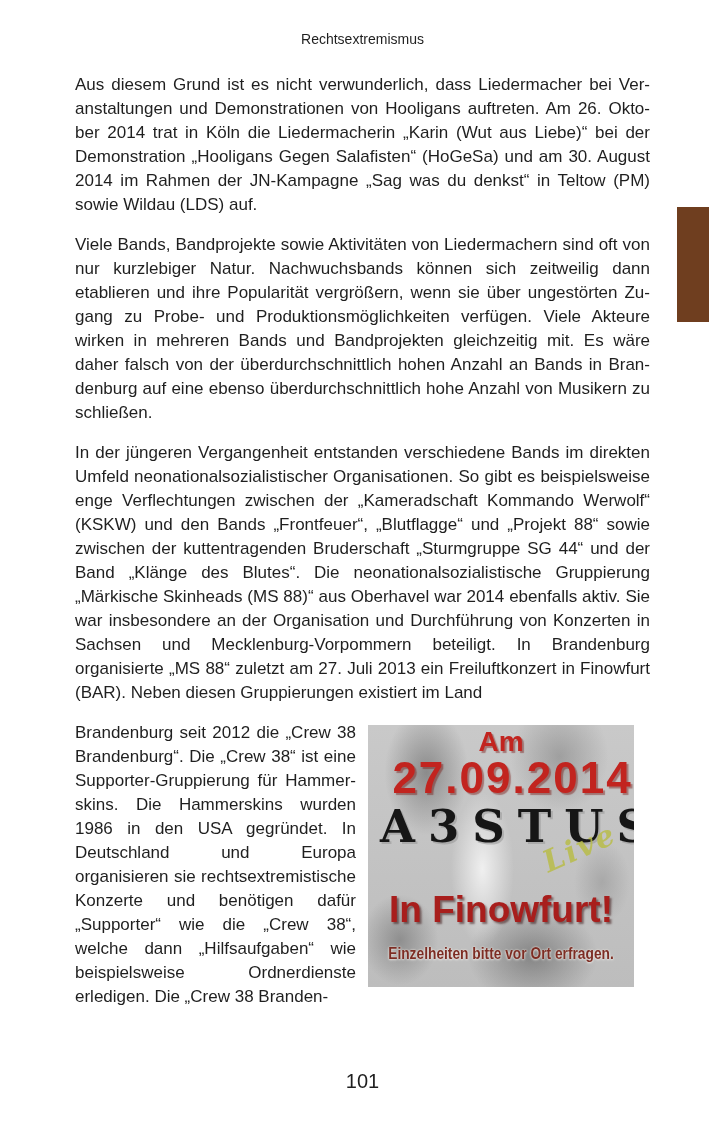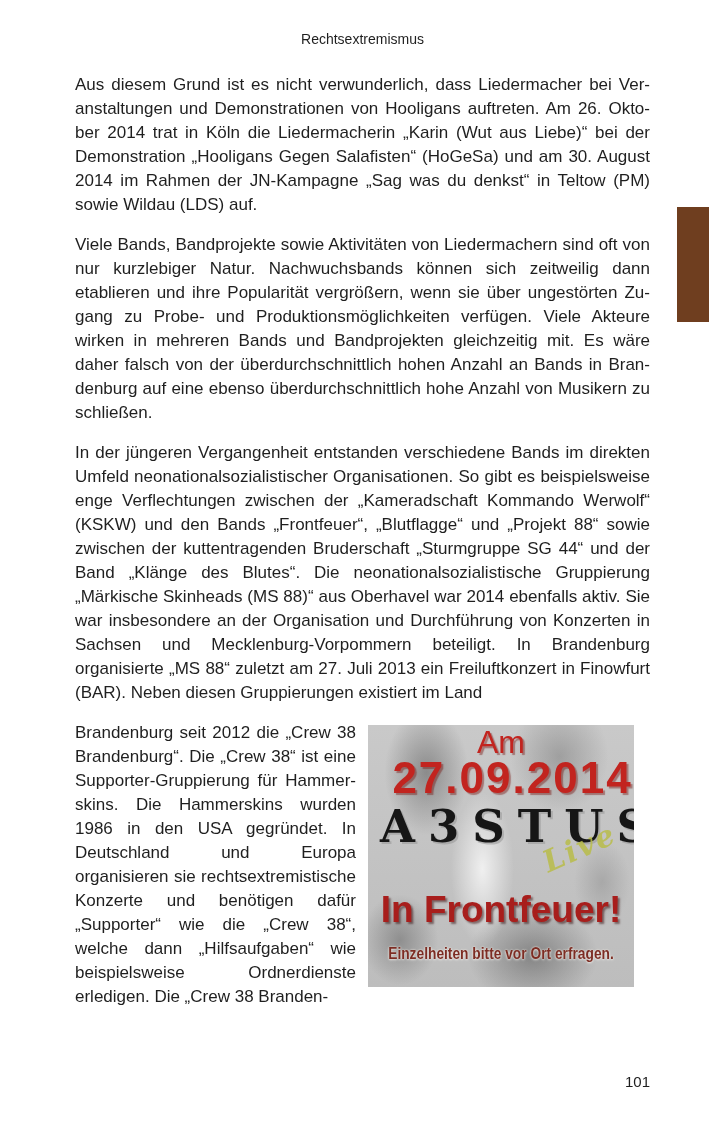--- a/index.html
+++ b/index.html
@@ -51,21 +51,21 @@
       radial-gradient(ellipse 70px 80px at 72% 12%, rgba(110,110,110,.45), transparent 70%),
       radial-gradient(ellipse 90px 70px at 62% 88%, rgba(75,75,75,.50), transparent 72%),
       radial-gradient(ellipse 55px 65px at 12% 82%, rgba(95,95,95,.50), transparent 70%),
       radial-gradient(ellipse 40px 60px at 88% 60%, rgba(130,130,130,.40), transparent 70%),
       linear-gradient(180deg, #c9c9c9, #bdbdbd);
   }
   .flyer > span { position: absolute; display: block; white-space: nowrap; }
   .fl-am {
     top: 1px; left: 0; right: 0;
     text-align: center;
-    font-weight: normal; font-size: 32px; line-height: 32px;
+    font-weight: bold; font-size: 28px; line-height: 32px;
     color: var(--flyer_red, #c2241f);
     text-shadow: 2px 2px 1px rgba(120,20,15,.45);
   }
   .fl-date {
     top: 31px; left: 0; right: 0;
     text-align: center;
     font-weight: bold; font-size: 44px; line-height: 44px;
     letter-spacing: 2px;
     color: var(--flyer_red, #c2241f);
     text-shadow: 2px 2px 1px rgba(120,20,15,.45);
@@ -102,40 +102,40 @@
     top: 219px; left: 0; right: 0;
     text-align: center;
     font-weight: bold; font-size: 16px; line-height: 20px;
     transform: scaleX(.86);
     color: var(--flyer_maroon, #7c2d24);
     text-shadow: 0 0 2px rgba(255,245,235,.95), 0 1px 3px rgba(255,255,255,.6);
   }
   .page-number {
     position: absolute;
     top: 1073px; left: 75px; width: 575px;
-    text-align: right;
-    font-size: 15px; line-height: 17px;
+    text-align: center;
+    font-size: 20px; line-height: 17px;
     color: var(--text, #1f1f1f);
   }
 </style>
 </head>
 <body>
 
 <div class="page">
   <div class="running-header">Rechtsextremismus</div>
   <div class="side-tab"></div>
 
   <main class="body-text">
     <p class="para">Aus diesem Grund ist es nicht verwunderlich, dass Liedermacher bei Ver­anstaltungen und Demonstrationen von Hooligans auftreten. Am 26. Okto­ber 2014 trat in Köln die Liedermacherin „Karin (Wut aus Liebe)“ bei der Demonstration „Hooligans Gegen Salafisten“ (HoGeSa) und am 30. Au­gust 2014 im Rahmen der JN-Kampagne „Sag was du denkst“ in Teltow (PM) sowie Wildau (LDS) auf.</p>
     <p class="para">Viele Bands, Bandprojekte sowie Aktivitäten von Liedermachern sind oft von nur kurzlebiger Natur. Nachwuchsbands können sich zeitweilig dann etablieren und ihre Popularität vergrößern, wenn sie über ungestörten Zu­gang zu Probe- und Produktionsmöglichkeiten verfügen. Viele Akteure wirken in mehreren Bands und Bandprojekten gleichzeitig mit. Es wäre daher falsch von der überdurchschnittlich hohen Anzahl an Bands in Bran­denburg auf eine ebenso überdurchschnittlich hohe Anzahl von Musikern zu schließen.</p>
     <p class="para para-cont">In der jüngeren Vergangenheit entstanden verschiedene Bands im direk­ten Umfeld neonationalsozialistischer Organisationen. So gibt es beispiels­weise enge Verflechtungen zwischen der „Kameradschaft Kommando Werwolf“ (KSKW) und den Bands „Frontfeuer“, „Blutflagge“ und „Pro­jekt 88“ sowie zwischen der kuttentragenden Bruderschaft „Sturmgruppe SG 44“ und der Band „Klänge des Blutes“. Die neonationalsozialistische Gruppierung „Märkische Skinheads (MS 88)“ aus Oberhavel war 2014 ebenfalls aktiv. Sie war insbesondere an der Organisation und Durchfüh­rung von Konzerten in Sachsen und Mecklenburg-Vorpommern beteiligt. In Brandenburg organisierte „MS 88“ zuletzt am 27. Juli 2013 ein Freiluftkon­zert in Finowfurt (BAR). Neben diesen Gruppierungen existiert im Land</p>
     <p class="para wrapped"><span class="flyer">
           <span class="fl-am">Am</span>
           <span class="fl-date">27.09.2014</span>
           <span class="fl-band">A3STUS</span>
           <span class="fl-live">Live</span>
-          <span class="fl-loc">In Frontfeuer!</span>
+          <span class="fl-loc">In Finowfurt!</span>
           <span class="fl-note">Einzelheiten bitte vor Ort erfragen.</span>
         </span><span>Brandenburg seit 2012 die „Crew 38 Brandenburg“. Die „Crew 38“ ist eine Supporter-Gruppierung für Hammer­skins. Die Hammerskins wurden 1986 in den USA gegründet. In Deutsch­land und Europa organisieren sie rechtsextremistische Konzerte und benötigen dafür „Supporter“ wie die „Crew 38“, welche dann „Hilfsaufga­ben“ wie beispielsweise Ordnerdiens­te erledigen. Die „Crew 38 Branden-</span></p>
   </main>
 
   <div class="page-number">101</div>
 </div>
 
 </body></html>

